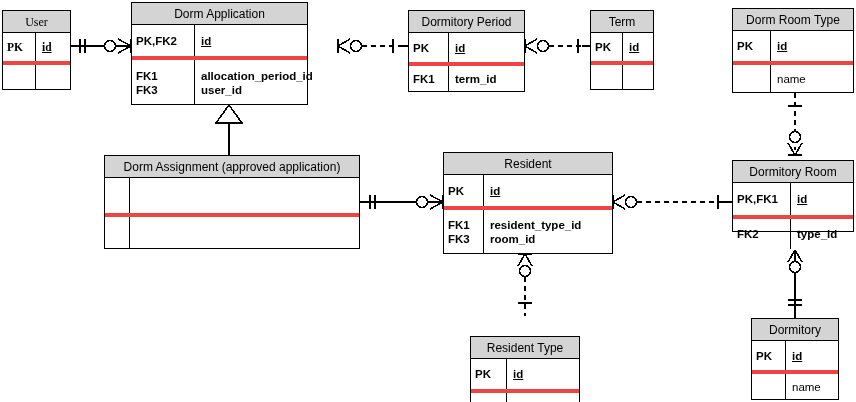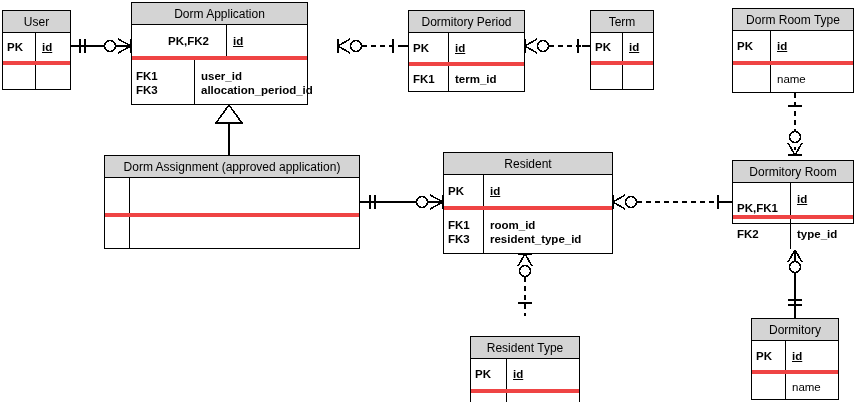--- a/index.html
+++ b/index.html
@@ -163,21 +163,21 @@
         <line x1="795" y1="250" x2="795" y2="318"></line>
         <path d="M795,250 L788,262 M795,250 L802,262"></path>
         <circle cx="795" cy="267" r="5.5" fill="#ffffff"></circle>
         <line x1="788" y1="300" x2="802" y2="300"></line>
         <line x1="788" y1="305" x2="802" y2="305"></line>
       </g>
 
     </g>
   </svg>
 
-  <div class="entity" style="left:2px; top:10px; width:69px; height:80px;">
+  <div class="entity" style="left:2px; top:10px; width:69px; height:80px;font-family:Liberation Serif, serif;">
     <div class="title">User</div>
     <div class="section" style="height:28px;">
       <div class="col-key" style="width:33px;">
         <span class="k">PK</span>
       </div>
       <div class="col-attr">
         <span class="a pk">id</span>
       </div>
     </div>
     <div class="section" style="height:29px;">
@@ -186,35 +186,35 @@
       </div>
       <div class="col-attr">
         <span class="a"></span>
       </div>
     </div>
   </div>
 
   <div class="entity" style="left:131px; top:2px; width:177px; height:103px;">
     <div class="title">Dorm Application</div>
     <div class="section" style="height:31px;">
-      <div class="col-key" style="width:63px;margin-left:32px;">
+      <div class="col-key" style="width:63px;">
         <span class="k">PK,FK2</span>
       </div>
       <div class="col-attr">
         <span class="a pk">id</span>
       </div>
     </div>
     <div class="section" style="height:49px;">
       <div class="col-key" style="width:63px;">
         <span class="k">FK1</span>
         <span class="k">FK3</span>
       </div>
       <div class="col-attr">
+        <span class="a">allocation_period_id</span>
         <span class="a">user_id</span>
-        <span class="a">allocation_period_id</span>
       </div>
     </div>
   </div>
 
   <div class="entity" style="left:408px; top:10px; width:117px; height:82px;">
     <div class="title">Dormitory Period</div>
     <div class="section" style="height:29px;">
       <div class="col-key" style="width:40px;">
         <span class="k">PK</span>
       </div>
@@ -301,30 +301,30 @@
       <div class="col-attr">
         <span class="a pk">id</span>
       </div>
     </div>
     <div class="section" style="height:48px;">
       <div class="col-key" style="width:40px;">
         <span class="k">FK1</span>
         <span class="k">FK3</span>
       </div>
       <div class="col-attr">
+        <span class="a">resident_type_id</span>
         <span class="a">room_id</span>
-        <span class="a">resident_type_id</span>
-      </div>
-    </div>
-  </div>
-
-  <div class="entity" style="left:732px; top:160px; width:122px; height:64px;">
+      </div>
+    </div>
+  </div>
+
+  <div class="entity" style="left:732px; top:160px; width:122px; height:72px;">
     <div class="title">Dormitory Room</div>
     <div class="section" style="height:32px;">
-      <div class="col-key" style="width:58px;justify-content:flex-end;">
+      <div class="col-key" style="width:58px;">
         <span class="k">PK,FK1</span>
       </div>
       <div class="col-attr">
         <span class="a pk">id</span>
       </div>
     </div>
     <div class="section" style="height:34px;">
       <div class="col-key" style="width:58px;">
         <span class="k">FK2</span>
       </div>

